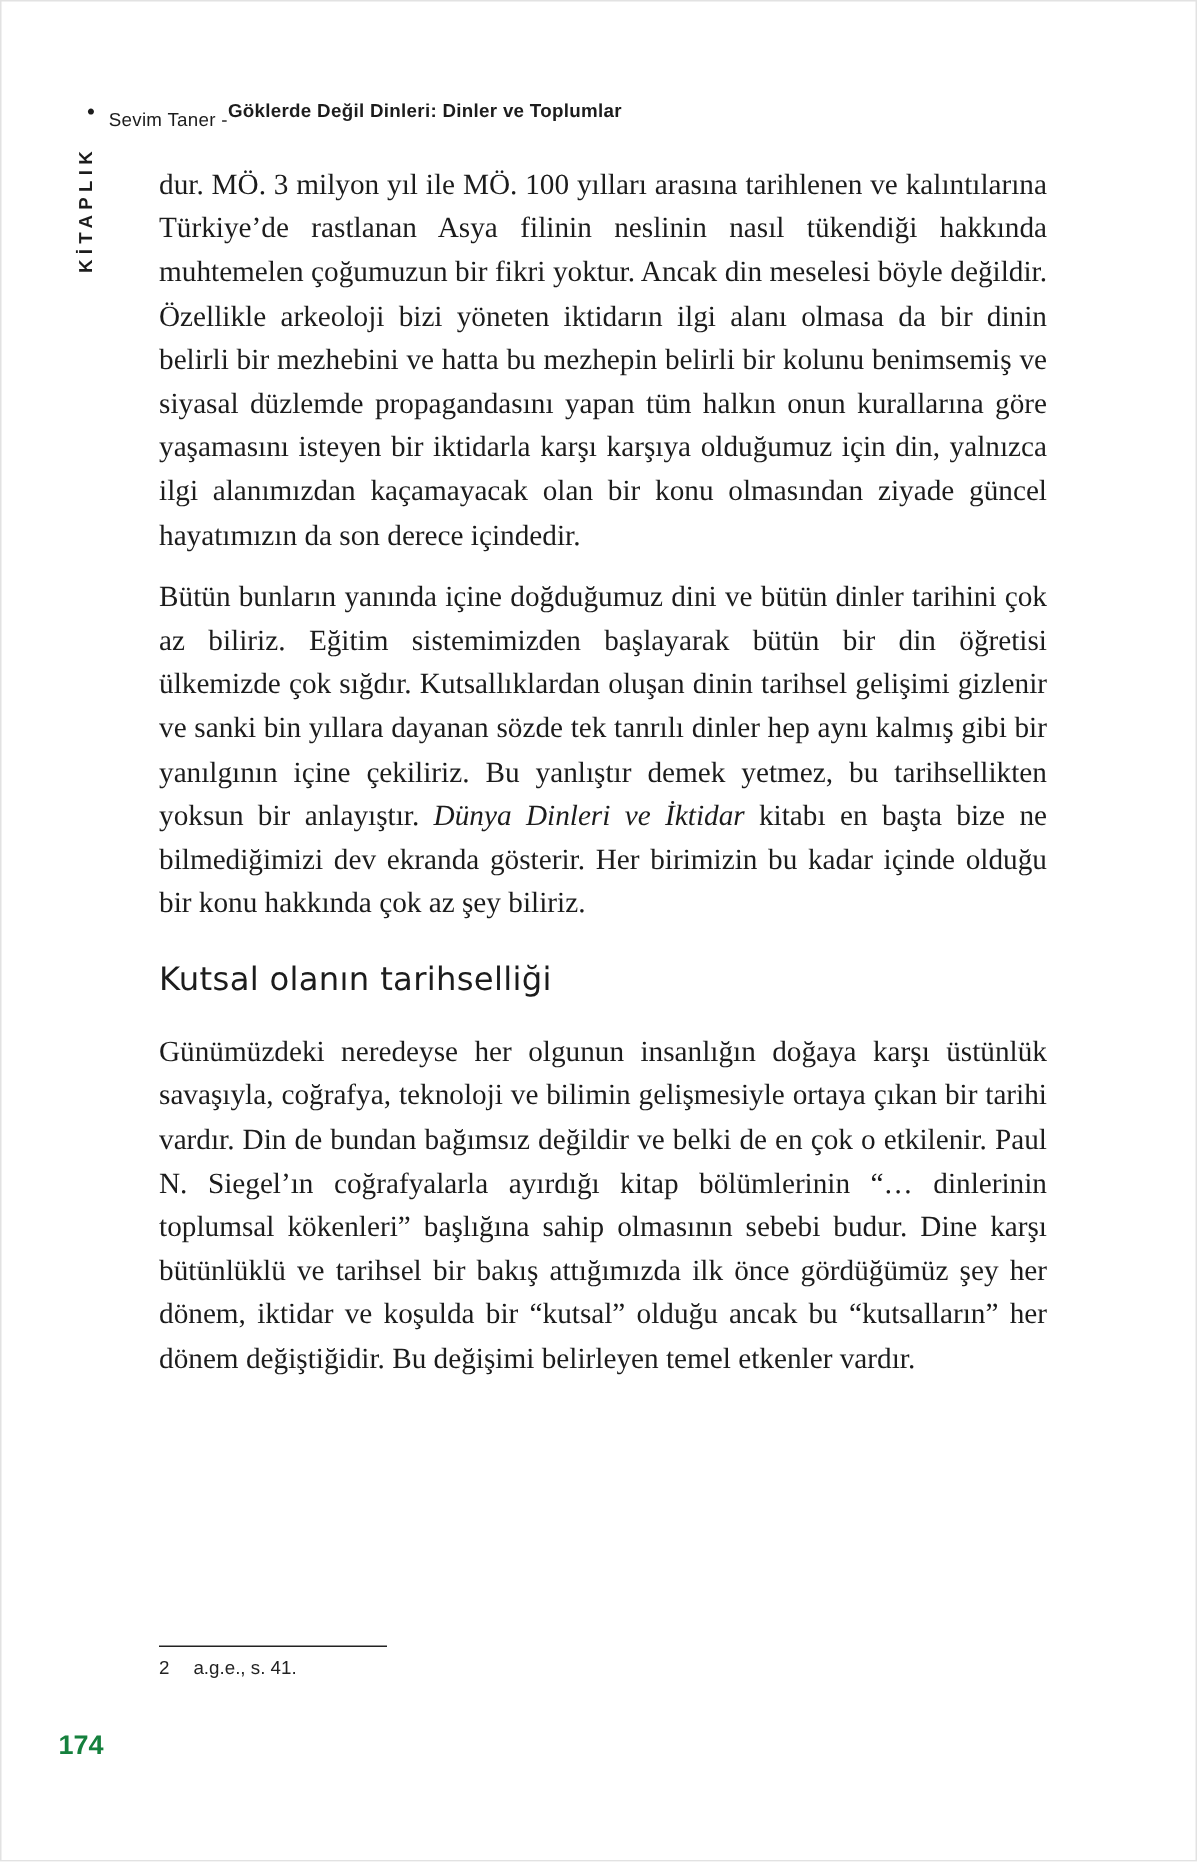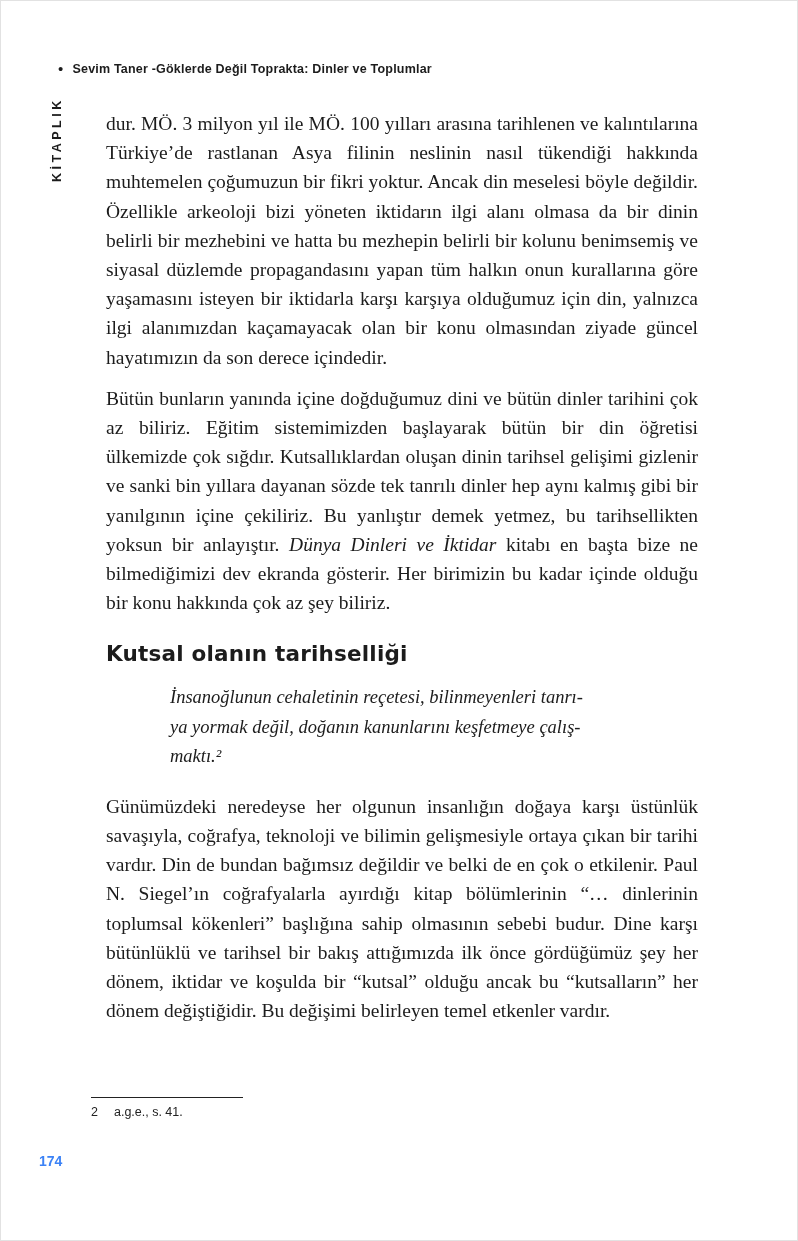--- a/index.html
+++ b/index.html
@@ -26,21 +26,21 @@
     font-family: "Liberation Sans", sans-serif;
     font-size: 12.5px;
     letter-spacing: 0.2px;
     white-space: nowrap;
   }
   .running-header .bullet {
     font-size: 15px;
     margin-right: 9px;
     line-height: 1;
   }
-  .running-header .author { font-weight: 700; }
+  .running-header .author { font-weight: 400; margin-top: 12px; }
   .running-header .book-title { font-weight: 700; }
 
   
   .spine-label {
     position: absolute;
     top: 181px;
     left: 49px;
     transform: rotate(-90deg);
     transform-origin: 0 0;
     font-family: "Liberation Sans", sans-serif;
@@ -60,40 +60,40 @@
     line-height: 29.2px;
     text-align: justify;
   }
   .text-block p { margin: 0 0 12px 0; }
   .text-block p:last-child { margin-bottom: 0; margin-top: 20px; }
   .text-block em { }
 
   .section-heading {
     margin: 24px 0 16px 0;
     font-family: "DejaVu Sans", sans-serif;
-    font-weight: 700;
+    font-weight: 400;
     font-size: 21.5px;
     line-height: 1.2;
     text-align: left;
     letter-spacing: 0.2px;
   }
 
   .quote {
     margin: 0 0 16px 64px;
     padding: 0;
     font-style: italic;
     font-size: 18.5px;
     line-height: 29.5px;
     text-align: left;
   }
 
   
   .footnote-area {
     position: absolute;
-    left: 90px;
+    left: 105px;
     top: 1096px;
     width: 592px;
   }
   .footnote-rule {
     width: 152px;
     border-top: 1.6px solid #222;
     margin-bottom: 7px;
   }
   .footnote {
     font-family: "Liberation Sans", sans-serif;
@@ -101,46 +101,41 @@
     color: #222;
   }
   .footnote .fn-number { display: inline-block; margin-right: 16px; }
 
   .page-number {
     position: absolute;
     left: 38px;
     top: 1152px;
     font-family: "Liberation Sans", sans-serif;
     font-weight: 700;
-    font-size: 14px;
-    color: #3b82f6;
+    font-size: 18px;
+    color: #15803d;
   }
 </style>
 </head>
 <body>
 
 <div class="page">
 
   <header class="running-header">
     <span class="bullet">•</span>
     <span class="author">Sevim Taner - </span>
-    <span class="book-title">Göklerde Değil Toprakta: Dinler ve Toplumlar</span>
+    <span class="book-title">Göklerde Değil Dinleri: Dinler ve Toplumlar</span>
   </header>
 
   <div class="spine-label">KİTAPLIK</div>
 
   <main class="text-block">
     <p class="para">dur. MÖ. 3 milyon yıl ile MÖ. 100 yılları arasına tarihlenen ve kalıntılarına Türkiye’de rastlanan Asya filinin neslinin nasıl tükendiği hakkında muhtemelen çoğumuzun bir fikri yoktur. Ancak din meselesi böyle değildir. Özellikle arkeoloji bizi yöneten iktidarın ilgi alanı olmasa da bir dinin belirli bir mezhebini ve hatta bu mezhepin belirli bir kolunu benimsemiş ve siyasal düzlemde propagandasını yapan tüm halkın onun kurallarına göre yaşamasını isteyen bir iktidarla karşı karşıya olduğumuz için din, yalnızca ilgi alanımızdan kaçamayacak olan bir konu olmasından ziyade güncel hayatımızın da son derece içindedir.</p>
     <p class="para"><span>Bütün bunların yanında içine doğduğumuz dini ve bütün dinler tarihini çok az biliriz. Eğitim sistemimizden başlayarak bütün bir din öğretisi ülkemizde çok sığdır. Kutsallıklardan oluşan dinin tarihsel gelişimi gizlenir ve sanki bin yıllara dayanan sözde tek tanrılı dinler hep aynı kalmış gibi bir yanılgının içine çekiliriz. Bu yanlıştır demek yetmez, bu tarihsellikten yoksun bir anlayıştır. </span><em>Dünya Dinleri ve İktidar</em><span> kitabı en başta bize ne bilmediğimizi dev ekranda gösterir. Her birimizin bu kadar içinde olduğu bir konu hakkında çok az şey biliriz.</span></p>
     <h2 class="section-heading">Kutsal olanın tarihselliği</h2>
-    <blockquote class="quote">
-        <div>İnsanoğlunun cehaletinin reçetesi, bilinmeyenleri tanrı-</div>
-        <div>ya yormak değil, doğanın kanunlarını keşfetmeye çalış-</div>
-        <div>maktı.²</div>
-      </blockquote>
     <p class="para">Günümüzdeki neredeyse her olgunun insanlığın doğaya karşı üstünlük savaşıyla, coğrafya, teknoloji ve bilimin gelişmesiyle ortaya çıkan bir tarihi vardır. Din de bundan bağımsız değildir ve belki de en çok o etkilenir. Paul N. Siegel’ın coğrafyalarla ayırdığı kitap bölümlerinin “… dinlerinin toplumsal kökenleri” başlığına sahip olmasının sebebi budur. Dine karşı bütünlüklü ve tarihsel bir bakış attığımızda ilk önce gördüğümüz şey her dönem, iktidar ve koşulda bir “kutsal” olduğu ancak bu “kutsalların” her dönem değiştiğidir. Bu değişimi belirleyen temel etkenler vardır.</p>
   </main>
 
   <div class="footnote-area">
     <div class="footnote-rule"></div>
     <div class="footnote">
       <span class="fn-number">2</span><span>a.g.e., s. 41.</span>
     </div>
   </div>
 

